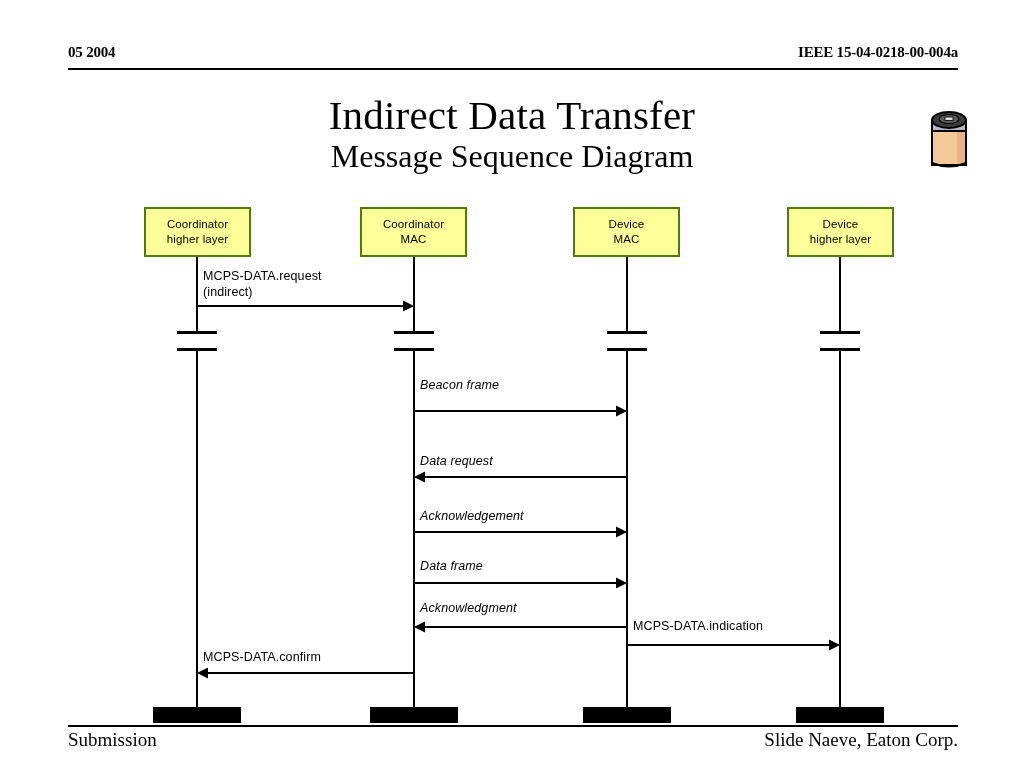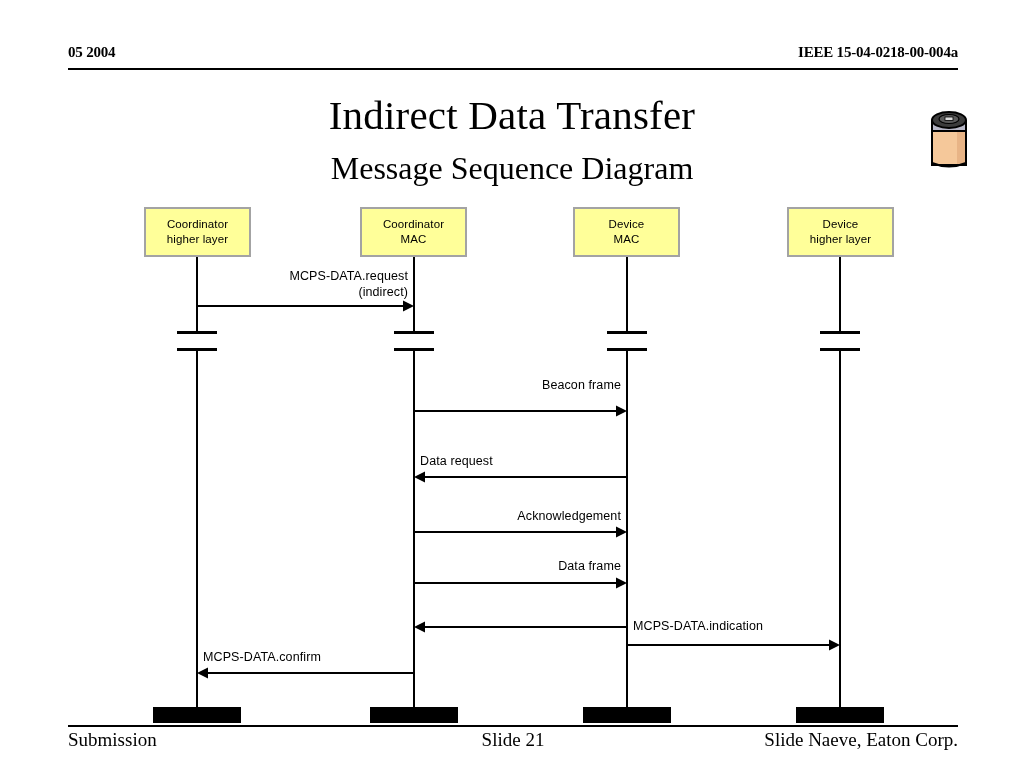--- a/index.html
+++ b/index.html
@@ -61,21 +61,21 @@
     width: 1024px;
     text-align: center;
     font-family: "Liberation Serif", serif;
     font-size: 41px;
     line-height: 54px;
     letter-spacing: 0.2px;
   }
   #page-subtitle {
     position: absolute;
     left: 0;
-    top: 146px;
+    top: 134px;
     width: 1024px;
     text-align: center;
     font-family: "Liberation Serif", serif;
     font-size: 32px;
     line-height: 44px;
   }
 
   
   #battery-icon {
     position: absolute;
@@ -91,21 +91,21 @@
     left: 0;
     top: 0;
     width: 1024px;
     height: 768px;
   }
 
   
   .lifeline-box {
     position: absolute;
     box-sizing: border-box;
-    border: 2px solid #a3a3a3;
+    border: 2px solid #4d7c0f;
     background: #ffff99;
     text-align: center;
     font-size: 11.5px;
     line-height: 15px;
     padding-top: 8px;
     letter-spacing: 0.1px;
   }
   .lifeline-box .ln2 { display: block; }
 
   
@@ -129,22 +129,22 @@
   }
 
   
   .msg-label {
     position: absolute;
     font-size: 12.5px;
     line-height: 16px;
     white-space: nowrap;
     letter-spacing: 0.1px;
   }
-  .msg-label.italic { }
-  .msg-label.ralign { text-align: right; }
+  .msg-label.italic { font-style: italic; }
+  .msg-label.ralign { }
   .msg-label.lalign { text-align: left; }
   .msg-label.calign { text-align: left; }
 
   
   #footer-rule {
     position: absolute;
     left: 68px;
     top: 725px;
     width: 890px;
     height: 2px;
@@ -260,26 +260,28 @@
     </div>
     <div class="msg-label italic lalign" style="left: 420px; width: 201px; top: 453px;">
       <div>Data request</div>
     </div>
     <div class="msg-label italic ralign" style="left: 420px; width: 201px; top: 508px;">
       <div>Acknowledgement</div>
     </div>
     <div class="msg-label italic ralign" style="left: 420px; width: 201px; top: 558px;">
       <div>Data frame</div>
     </div>
+    <div class="msg-label italic lalign" style="left: 420px; width: 201px; top: 600px;">
+      <div>Acknowledgment</div>
+    </div>
     <div class="msg-label calign" style="left: 633px; width: 201px; top: 618px;">
       <div>MCPS-DATA.indication</div>
     </div>
     <div class="msg-label lalign" style="left: 203px; width: 205px; top: 649px;">
       <div>MCPS-DATA.confirm</div>
     </div>
   </div>
 
 <div id="footer-rule"></div>
 <div id="slide-footer">
   <span class="ft-left">Submission</span>
-  <span class="ft-mid">Slide 21</span>
   <span class="ft-right">Slide Naeve, Eaton Corp.</span>
 </div>
 
 </body></html>

